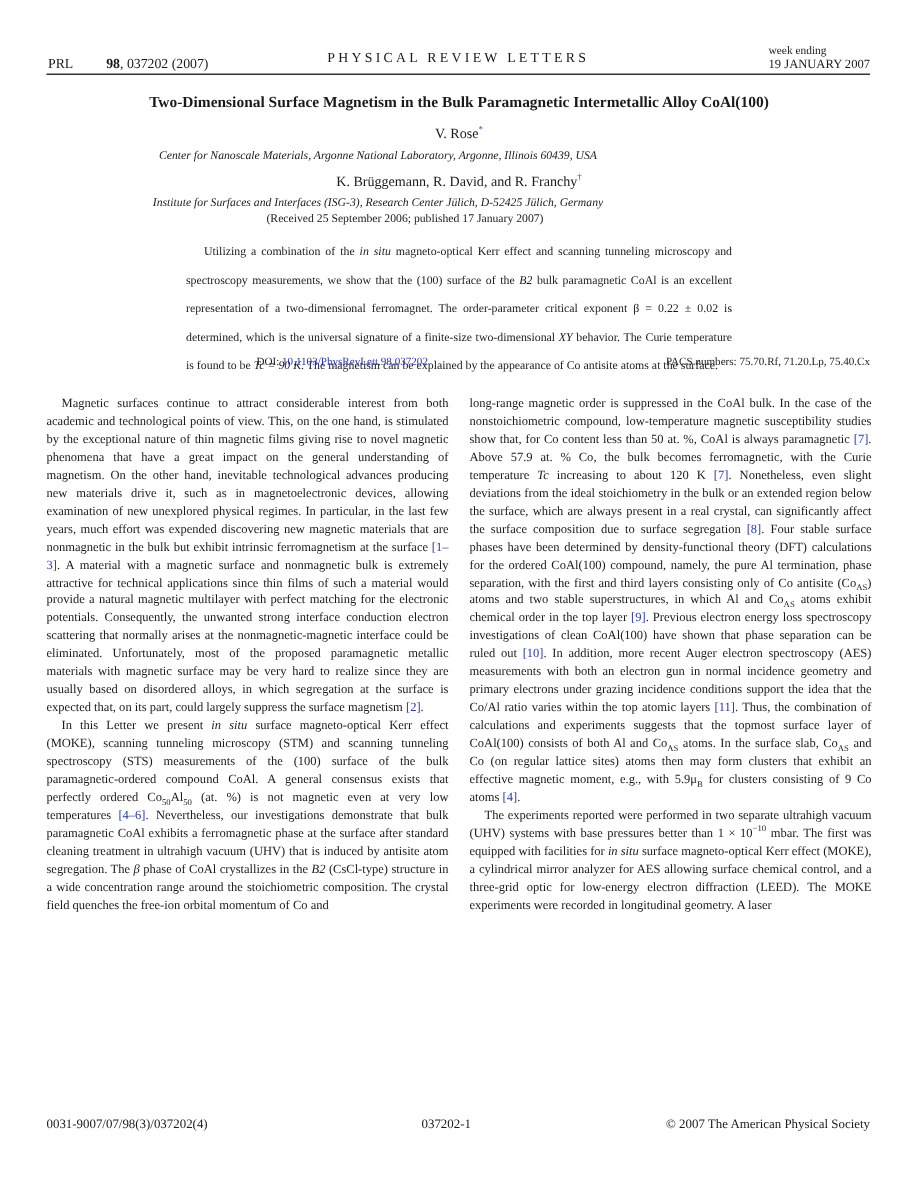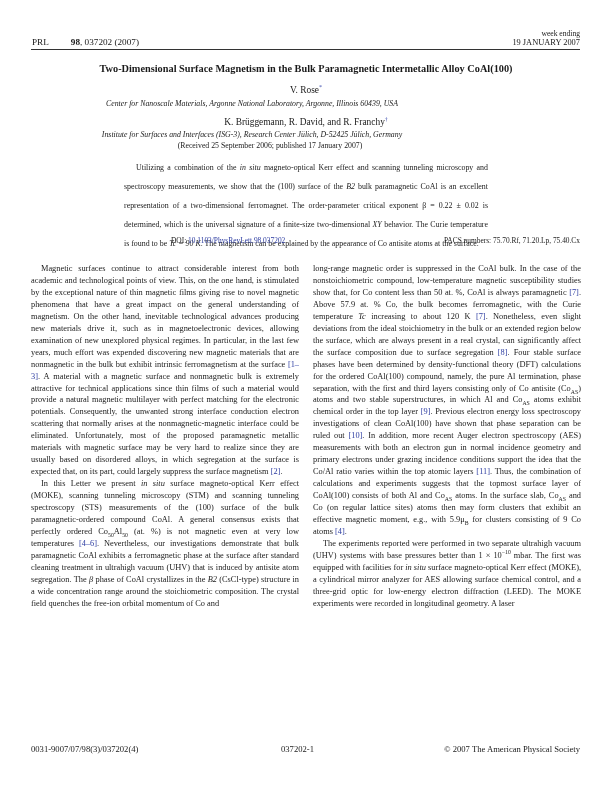--- a/index.html
+++ b/index.html
@@ -8,21 +8,21 @@
       font-family: "Liberation Serif", "DejaVu Serif", serif;
       color: #1a1a1a;
     }
     .header {
       position: absolute; left: 31px; top: 24px; width: 549px; height: 25px;
       border-bottom: 1px solid #333;
     }
     .hdr-left { position: absolute; left: 1px; bottom: 2px; font-size: 9.2px; }
     .hdr-left b { font-weight: bold; padding-left: 20px; }
     .hdr-center { position: absolute; left: 0; right: 0; bottom: 6px; text-align: center; font-size: 9.2px; letter-spacing: 2.2px; }
-    .hdr-right { position: absolute; right: 0; bottom: 2px; text-align: right; font-size: 7.6px; line-height: 8.4px; }
+    .hdr-right { position: absolute; right: 0; bottom: 2px; text-align: left; font-size: 7.6px; line-height: 8.4px; }
     .hdr-right .d { font-size: 8.4px; }
 
     .title {
       position: absolute; left: 20px; width: 572px; top: 63px;
       text-align: center; font-weight: bold; font-size: 10.3px;
     }
     .author { position: absolute; left: 0; width: 612px; text-align: center; font-size: 9.4px; }
     .affil { position: absolute; left: 0; width: 504px; text-align: center; font-size: 7.8px; font-style: italic; }
     .received { position: absolute; left: 0; width: 540px; text-align: center; font-size: 7.8px; }
     sup.mark { color: #3344aa; font-size: 6px; }
@@ -50,20 +50,21 @@
     .footer { position: absolute; top: 744px; left: 31px; width: 549px; font-size: 8.6px; }
     .foot-left { position: absolute; left: 0; }
     .foot-center { position: absolute; left: 250px; }
     .foot-right { position: absolute; right: 0; }
   </style>
 </head>
 <body>
 
 <div class="header">
   <div class="hdr-left"><span>PRL</span> <b>98</b><span>, 037202 (2007)</span></div>
+  <div class="hdr-center">PHYSICAL REVIEW LETTERS</div>
   <div class="hdr-right">
     <div>week ending</div>
     <div class="d">19 JANUARY 2007</div>
   </div>
 </div>
 
 <div class="title">Two-Dimensional Surface Magnetism in the Bulk Paramagnetic Intermetallic Alloy CoAl(100)</div>
 
 <div class="author" style="top:84px"><span>V. Rose</span><sup class="mark">*</sup></div>
 <div class="affil" style="top:99px">Center for Nanoscale Materials, Argonne National Laboratory, Argonne, Illinois 60439, USA</div>

